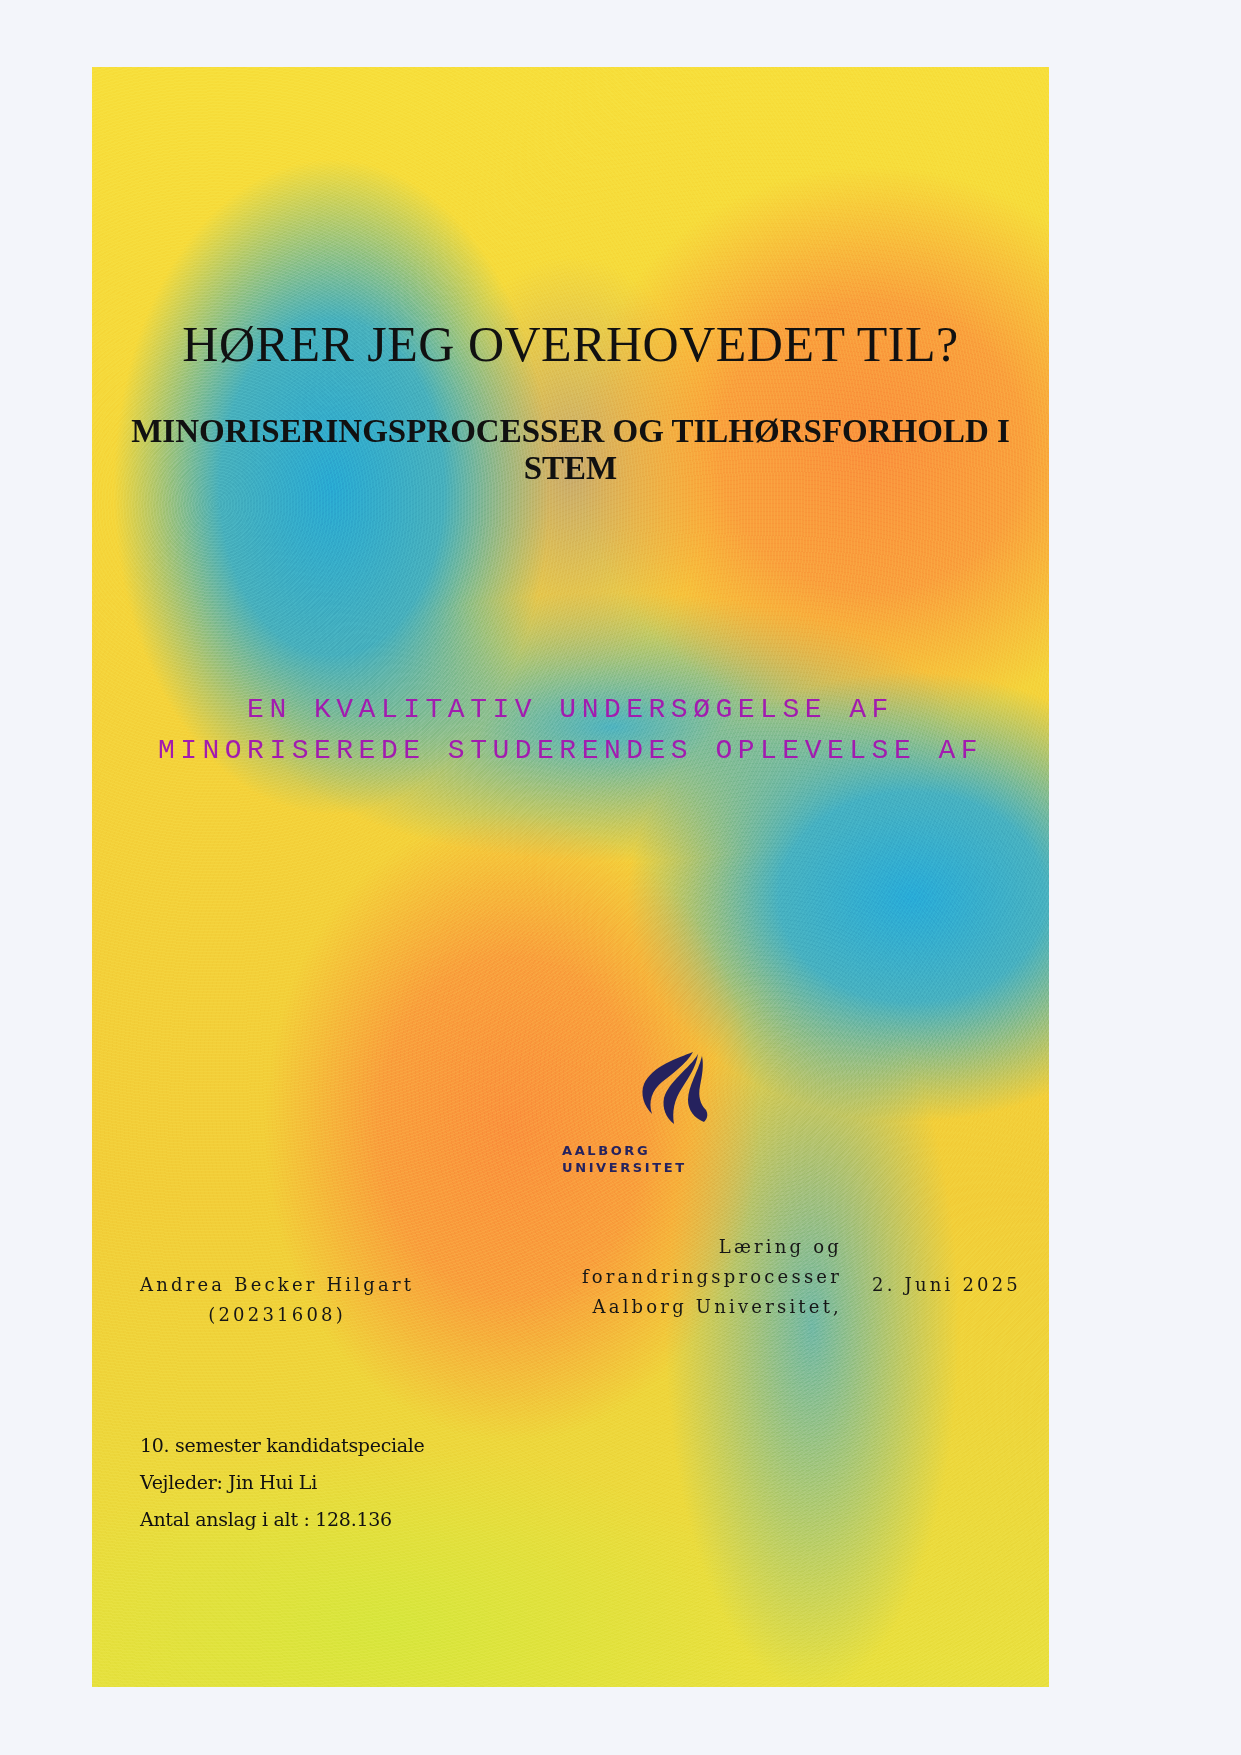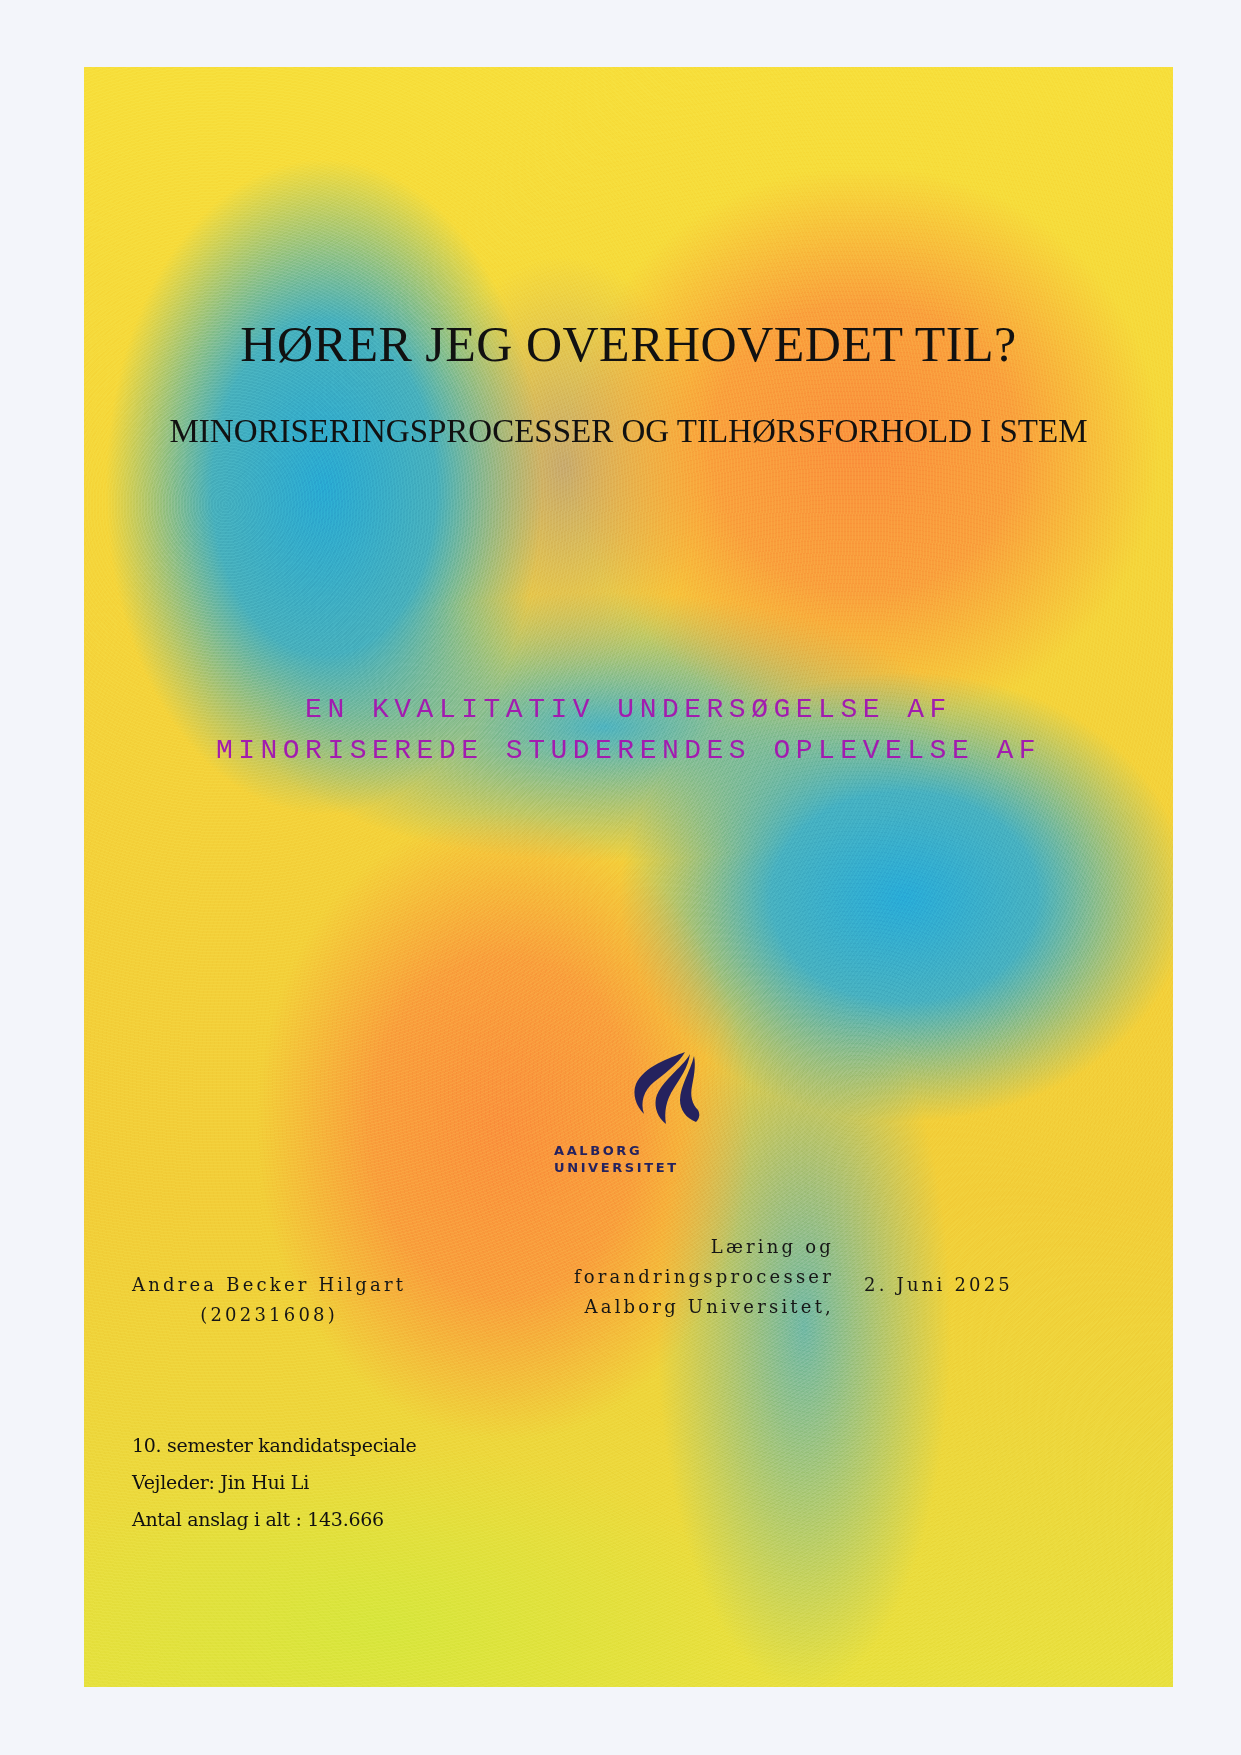--- a/index.html
+++ b/index.html
@@ -10,23 +10,23 @@
       width: 1241px;
       height: 1755px;
       background: #f3f5fa;
       position: relative;
       overflow: hidden;
       font-family: "DejaVu Serif", serif;
       color: #111;
     }
     .page {
       position: absolute;
-      left: 84px;
+      left: 92px;
       top: 67px;
-      width: 1089px;
+      width: 957px;
       height: 1620px;
       overflow: hidden;
       background: #f4d23a;
     }
     .bg {
       position: absolute;
       inset: 0;
       background:
         
         radial-gradient(ellipse 520px 260px at 300px 1560px, rgba(214,230,60,0.95) 0%, rgba(214,230,60,0) 70%),
@@ -71,21 +71,21 @@
       font-weight: normal;
     }
     .subtitle {
       left: 0; right: 0;
       top: 346px;
       text-align: center;
       font-family: "Liberation Serif", serif;
       font-size: 33px;
       color: #111;
       margin: 0;
-      font-weight: normal;
+      font-weight: bold;
     }
     .description {
       left: 0; right: 0;
       top: 622px;
       text-align: center;
       font-family: Liberation Mono, monospace;
       font-size: 28px;
       letter-spacing: 5.5px;
       line-height: 41px;
       color: #a21caf;
@@ -180,15 +180,15 @@
     <div>Læring og</div>
     <div>forandringsprocesser</div>
     <div>Aalborg Universitet,</div>
   </div>
 
   <div class="abs meta date">2. Juni 2025</div>
 
   <div class="abs info">
     <div>10. semester kandidatspeciale</div>
     <div>Vejleder: Jin Hui Li</div>
-    <div>Antal anslag i alt : 143.666</div>
+    <div>Antal anslag i alt : 128.136</div>
   </div>
 </div>
 
 </body></html>

